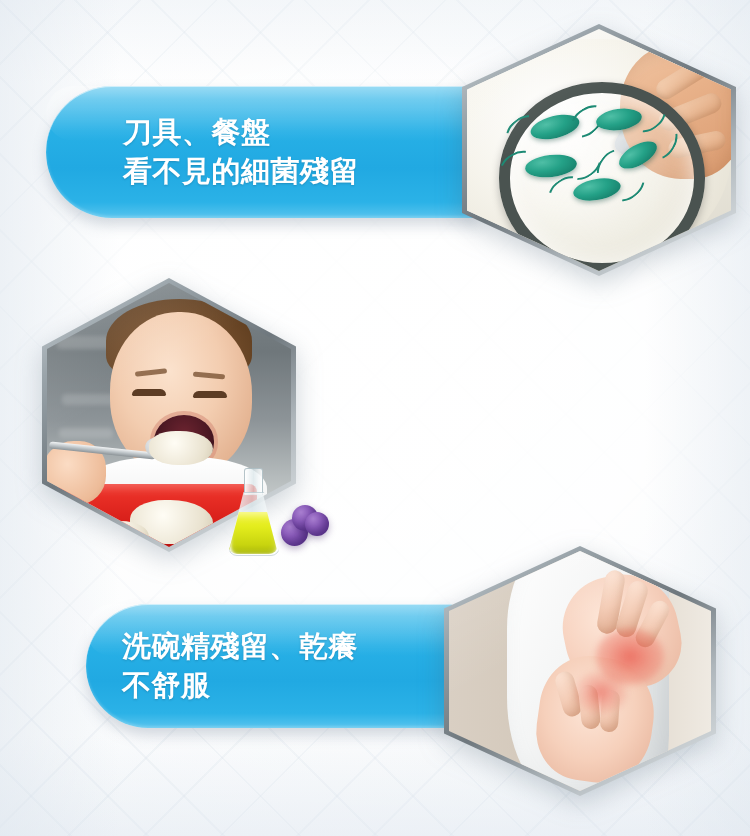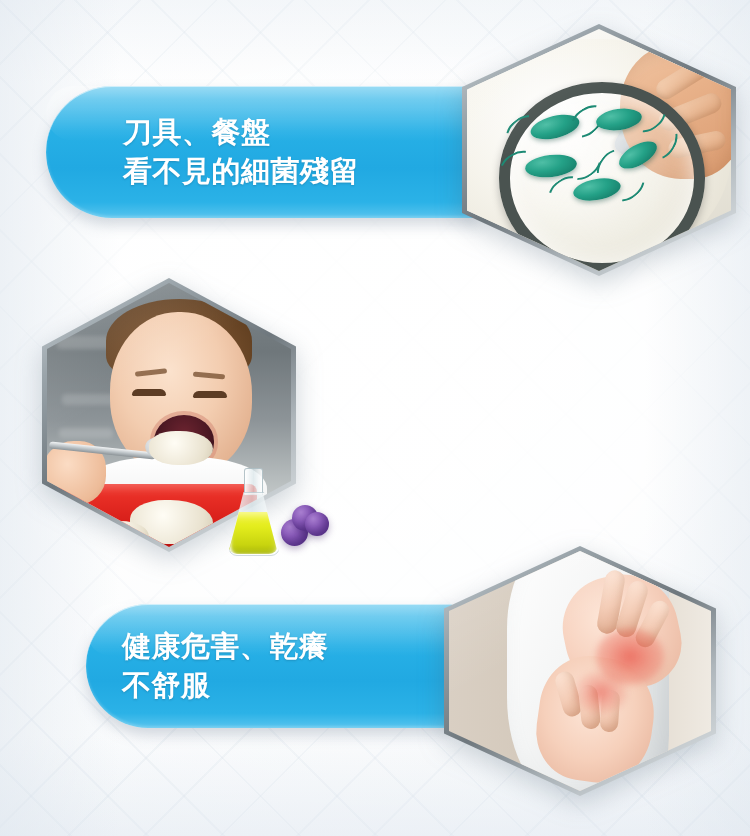--- a/index.html
+++ b/index.html
@@ -415,21 +415,21 @@
     <div class="neck"></div>
     <div class="body"></div>
     <div class="liquid"></div>
     <div class="glass-edge"></div>
   </div>
   <div class="sphere" id="sphere-a"></div>
   <div class="sphere" id="sphere-b"></div>
   <div class="sphere" id="sphere-c"></div>
 
   <div class="banner" id="banner-3">
-    <div class="banner-text">健康危害、乾癢
+    <div class="banner-text">洗碗精殘留、乾癢
 不舒服</div>
   </div>
 
   <div class="hex" id="hex-skin">
     <div class="hex-frame"></div>
     <div class="hex-photo">
       <div class="sc-skin">
         <div class="sleeve"></div>
         <div class="hand-top"></div>
         <div class="fngr" style="left:58%; top:8%;  width:20px; height:64px; transform:rotate(10deg);"></div>

